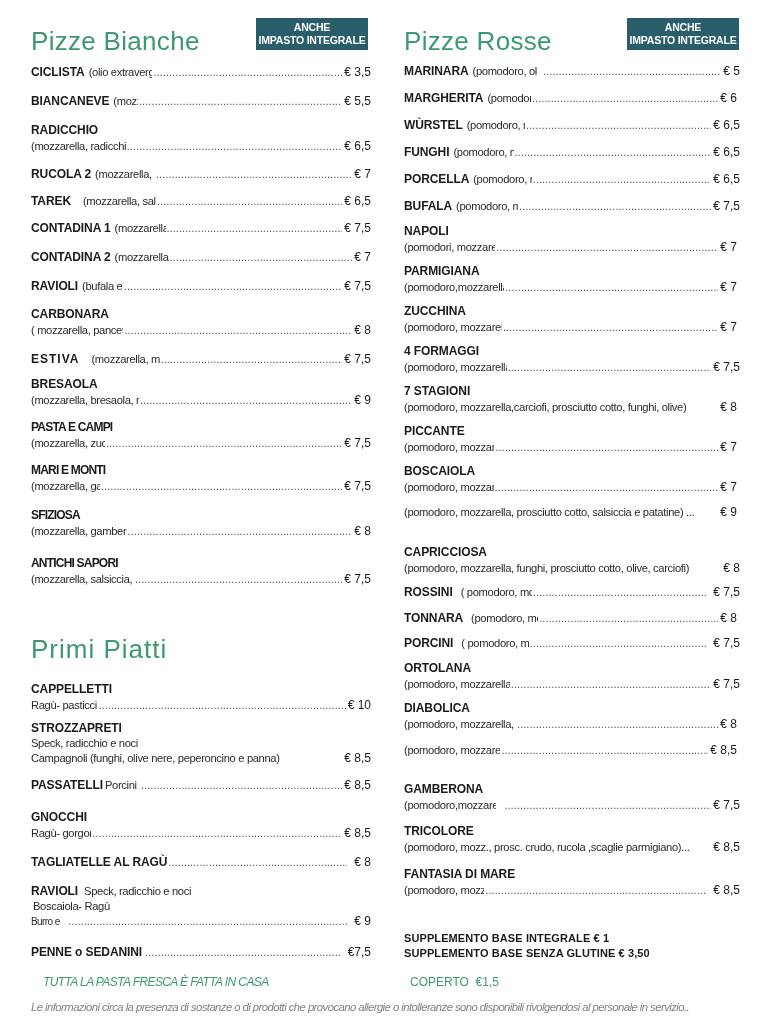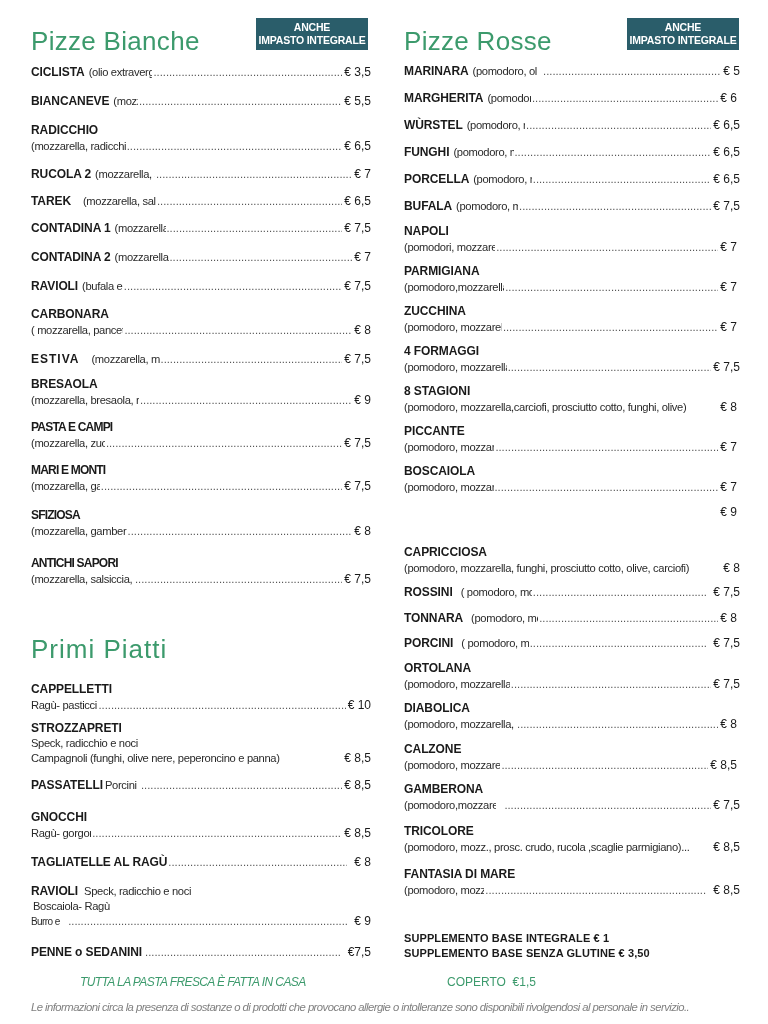--- a/index.html
+++ b/index.html
@@ -14,21 +14,21 @@
            padding-top:3px; box-sizing:border-box; letter-spacing:-0.2px; }
   .item { position:absolute; left:0; width:340px; font-size:11.2px; line-height:15px; letter-spacing:-0.35px; }
   .item .row { display:flex; align-items:baseline; white-space:nowrap; }
   .item .name { font-weight:bold; font-size:12px; letter-spacing:-0.1px; margin-right:4px; }
   .item .desc { color:#2a2a2a; flex:0 1 auto; overflow:hidden; }
   .item .dots { flex:1 1 auto; overflow:hidden; color:#555; margin:0 1px; }
   .item .dots::before { content:"........................................................................................................................................................"; letter-spacing:0px; }
   .item .price { flex:0 0 auto; font-size:12px; letter-spacing:0; padding-left:1px; }
   .item .sub { color:#2a2a2a; white-space:nowrap; }
   .supplement { position:absolute; font-size:11px; font-weight:bold; line-height:15px; white-space:nowrap; letter-spacing:0.1px; }
-  .green-note { position:absolute; color:#3c9a6c; font-size:12px; white-space:nowrap;margin-left:37px; }
+  .green-note { position:absolute; color:#3c9a6c; font-size:12px; white-space:nowrap; }
   .italic { font-style:italic; letter-spacing:-0.6px; }
   .disclaimer { position:absolute; left:31px; top:1001px; font-size:11.3px; font-style:italic; color:#808080; white-space:nowrap; letter-spacing:-0.55px; }
 </style>
 </head>
 <body>
 
 <div class="col col-left">
   <div class="section-title" style="left:0;top:26px;">Pizze Bianche</div>
   <div class="badge" style="left:225px;top:18px;">
     <div>ANCHE</div>
@@ -332,21 +332,21 @@
         <span class="name">4 FORMAGGI</span>
       </div>
       <div class="row" style="margin-top:1px">
         <span class="desc">(pomodoro, mozzarella, formaggi misti, gorgonzola)</span>
         <span class="dots"></span>
         <span class="price">€ 7,5</span>
       </div>
     </div>
   <div class="item" style="top:384px;width:333px">
       <div class="row">
-        <span class="name">8 STAGIONI</span>
+        <span class="name">7 STAGIONI</span>
       </div>
       <div class="row" style="margin-top:1px">
         <span class="desc">(pomodoro, mozzarella,carciofi, prosciutto cotto, funghi, olive)</span>
         <span style="flex:1"></span>
         <span class="price">€ 8</span>
       </div>
     </div>
   <div class="item" style="top:424px;width:333px">
       <div class="row">
         <span class="name">PICCANTE</span>
@@ -362,20 +362,21 @@
         <span class="name">BOSCAIOLA</span>
       </div>
       <div class="row" style="margin-top:1px">
         <span class="desc">(pomodoro, mozzarella, funghi, salsiccia)</span>
         <span class="dots"></span>
         <span class="price">€ 7</span>
       </div>
     </div>
   <div class="item" style="top:504px;width:333px">
       <div class="row" style="margin-top:1px">
+        <span class="desc">(pomodoro, mozzarella, prosciutto cotto, salsiccia e patatine) ...</span>
         <span style="flex:1"></span>
         <span class="price">€ 9</span>
       </div>
     </div>
   <div class="item" style="top:545px;width:336px">
       <div class="row">
         <span class="name">CAPRICCIOSA</span>
       </div>
       <div class="row" style="margin-top:1px">
         <span class="desc">(pomodoro, mozzarella, funghi, prosciutto cotto, olive, carciofi)</span>
@@ -423,23 +424,20 @@
       <div class="row">
         <span class="name">DIABOLICA</span>
       </div>
       <div class="row" style="margin-top:1px">
         <span class="desc">(pomodoro, mozzarella, salame piccante, salsiccia, olive)</span>
         <span class="dots"></span>
         <span class="price">€ 8</span>
       </div>
     </div>
   <div class="item" style="top:742px;width:333px">
-      <div class="row">
-        <span class="name">CALZONE</span>
-      </div>
       <div class="row" style="margin-top:1px">
         <span class="desc">(pomodoro, mozzarella, funghi, prosciutto cotto)</span>
         <span class="dots"></span>
         <span class="price">€ 8,5</span>
       </div>
     </div>
   <div class="item" style="top:782px;width:336px">
       <div class="row">
         <span class="name">GAMBERONA</span>
       </div>

